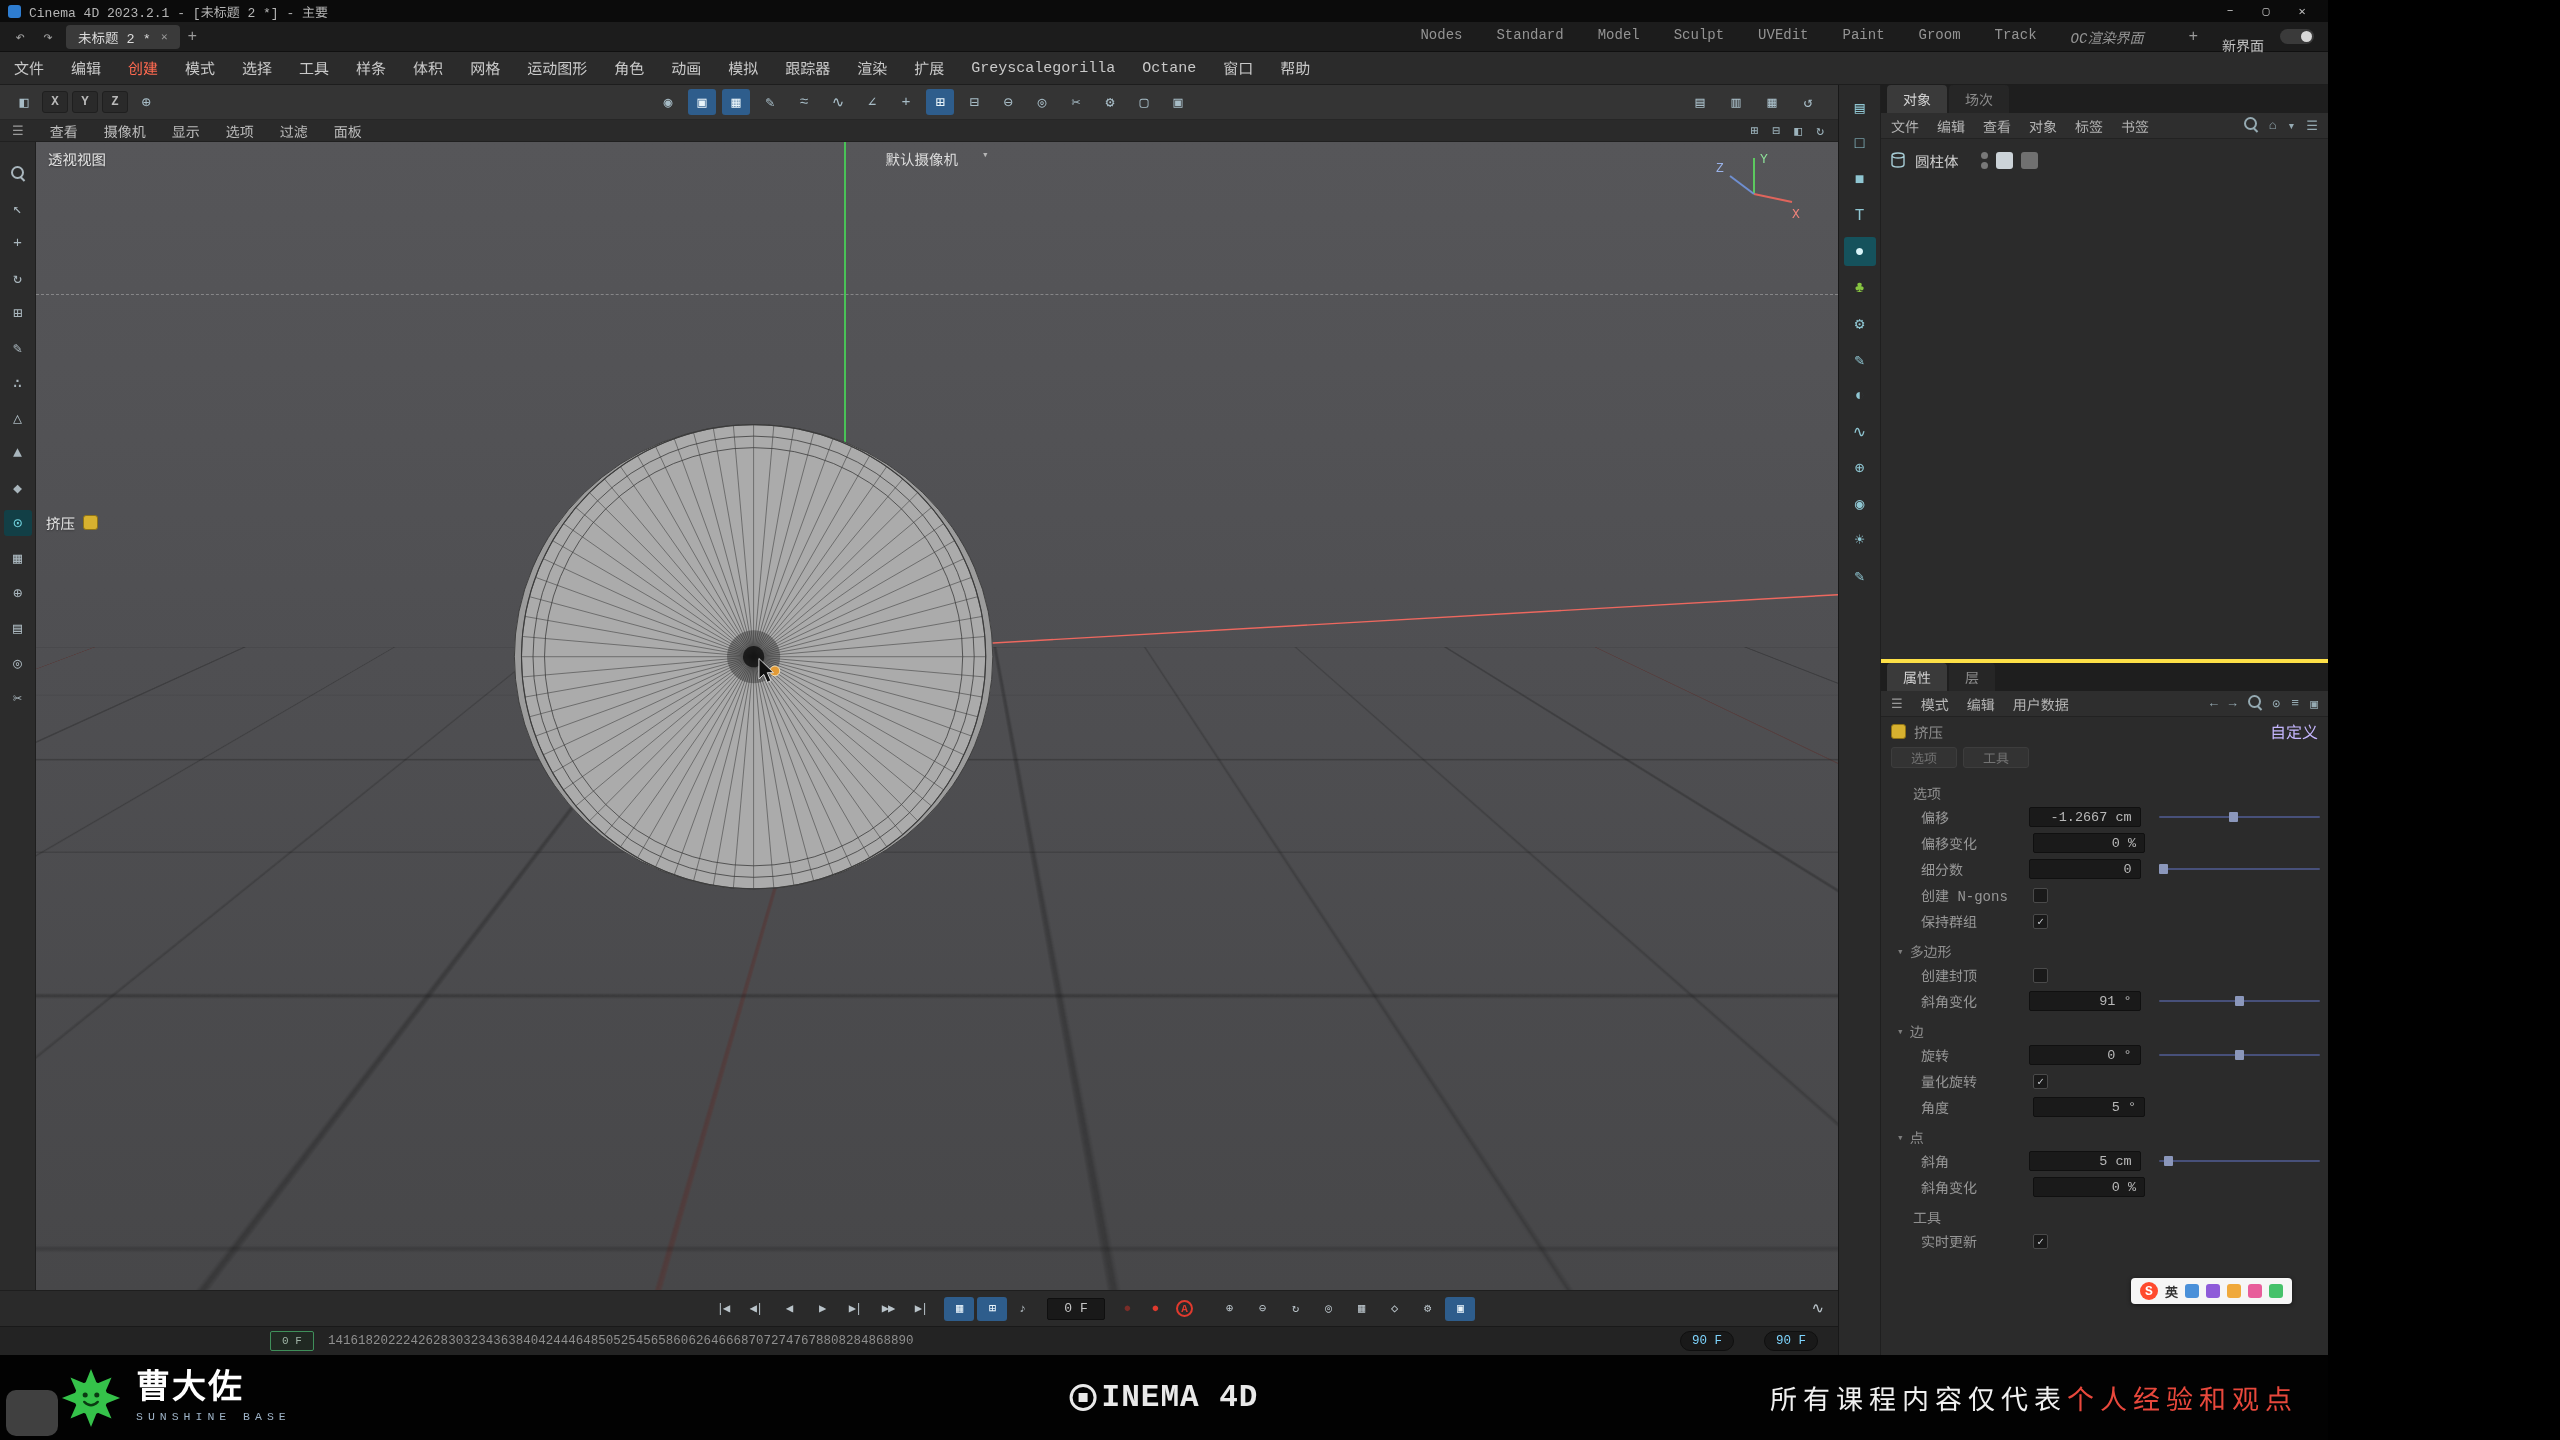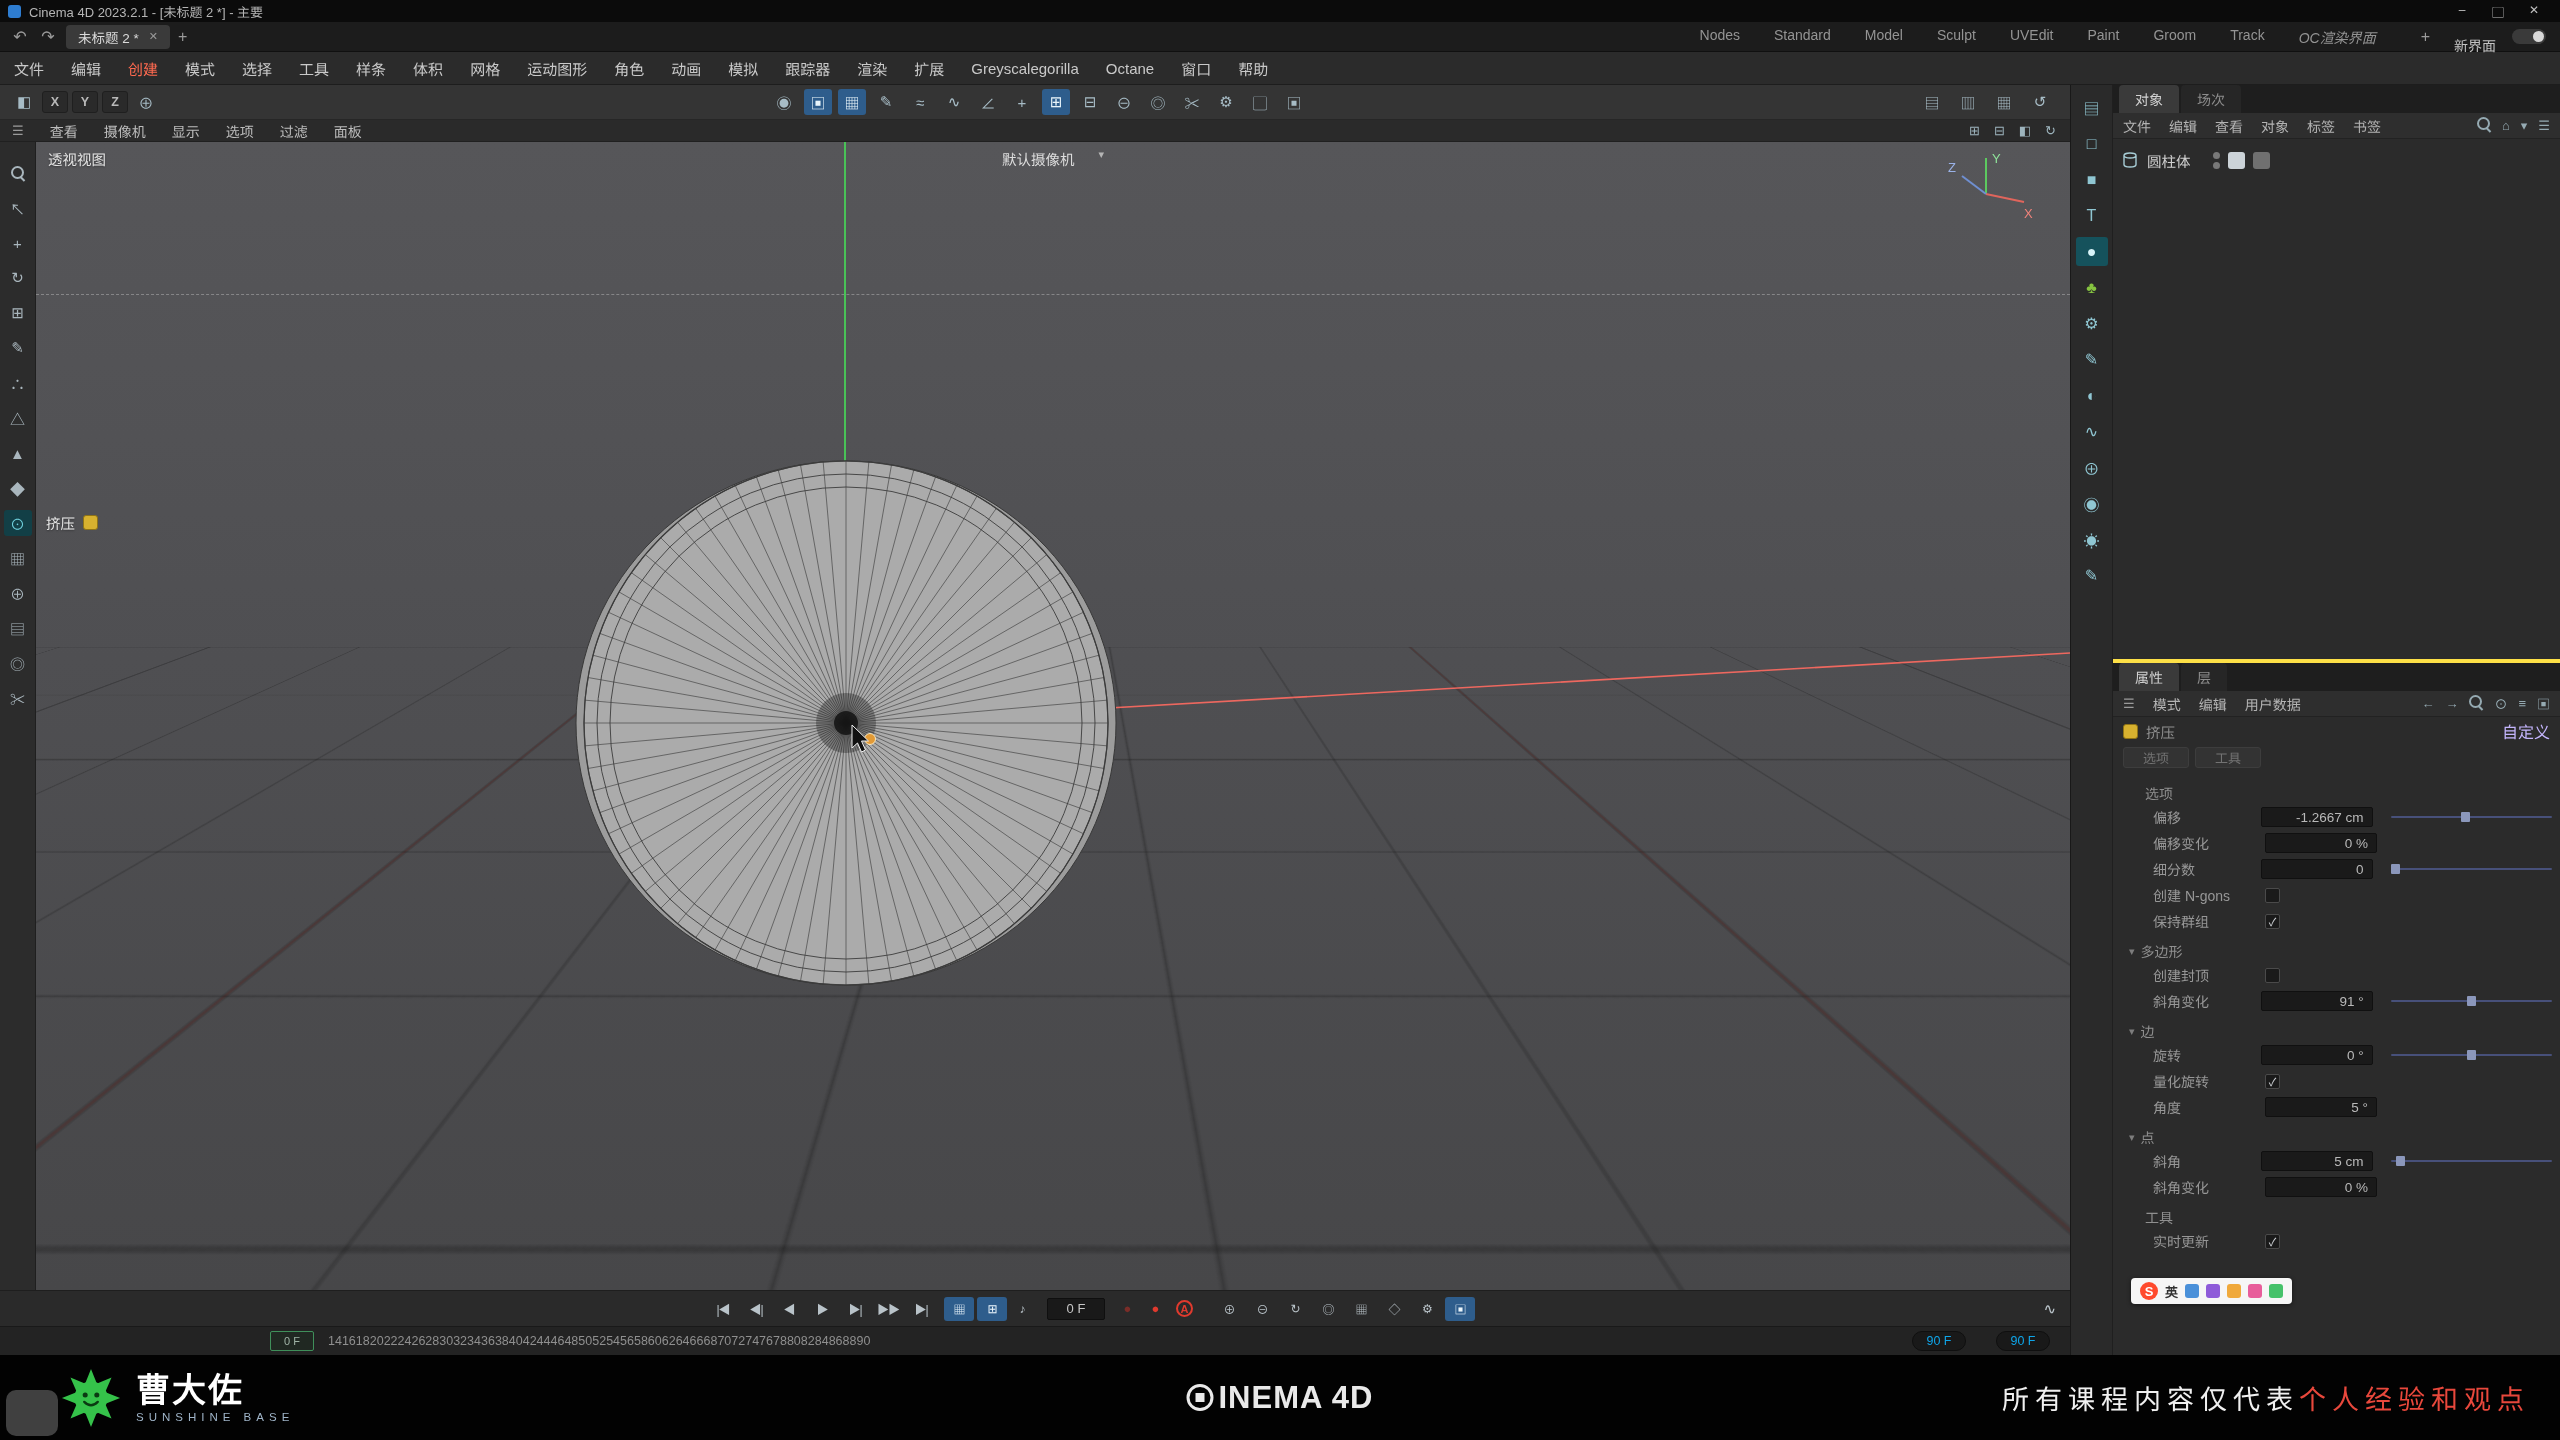--- a/index.html
+++ b/index.html
@@ -1,18 +1,18 @@
 <!DOCTYPE html>
 <html lang="zh-CN"><head>
 <meta charset="utf-8">
 <style>
   *{box-sizing:border-box;margin:0;padding:0}
   html,body{background:#000}
-  .app{position:relative;width:2560px;height:1440px;background:#161616;overflow:hidden;
-       font-family:Liberation Sans, sans-serif;color:#c8c8c8;font-size:14px;
+  .app{position:relative;width:2328px;height:1440px;background:#161616;overflow:hidden;
+       font-family:Liberation Mono, monospace;color:#c8c8c8;font-size:14px;
        -webkit-user-select:none;user-select:none}
   i{font-style:normal}
 
   
   .titlebar{height:22px;background:#0b0b0b;display:flex;align-items:center;justify-content:space-between;
             padding:0 8px;font-size:13px;color:#b5b5b5}
   .tb-left{display:flex;align-items:center;gap:8px}
   .app-ico{width:13px;height:13px;background:#2e7dd1;border-radius:3px;display:inline-block}
   .tb-controls{display:flex}
   .tb-controls span{width:36px;text-align:center;font-size:12px;color:#c0c0c0;cursor:default}
@@ -98,21 +98,21 @@
                font-size:13px;display:flex;align-items:center;justify-content:center;margin:0 10px}
   .rec{width:25px;height:24px;display:flex;align-items:center;justify-content:center;font-size:13px}
   .rec.ring{width:17px;height:17px;border:2px solid currentColor;border-radius:50%;font-size:11px;margin:0 5px;font-weight:bold}
   .fcurve{margin-left:auto;margin-right:14px;color:#b9c3c9;font-size:15px}
 
   .ruler-row{height:29px;background:#232323;position:relative;display:flex;align-items:center;border-top:1px solid #191919}
   .ruler-marker{margin-left:270px;width:44px;height:20px;border:1px solid #3f8f5a;background:#202822;color:#9fb3a6;
                 font-size:11px;display:flex;align-items:center;justify-content:center;border-radius:2px}
   .ruler{flex:1;display:flex;justify-content:flex-start;padding:0 10px 0 14px;font-size:12.5px;color:#8f8f8f}
   .range-box{position:absolute;top:4px;width:54px;height:20px;background:#191919;border:1px solid #0f0f0f;border-radius:10px;
-             color:#0ea5e9;font-size:12.5px;display:flex;align-items:center;justify-content:center}
+             color:#7dd3fc;font-size:12.5px;display:flex;align-items:center;justify-content:center}
   .range-box.r1{right:104px}.range-box.r2{right:20px}
 
   
   .right-col{width:490px;display:flex;background:#2b2b2b;border-left:1px solid #181818}
   .strip{width:42px;background:#2a2a2a;border-right:1px solid #1f1f1f;display:flex;flex-direction:column;
          align-items:center;padding-top:8px;gap:7px}
   .strip-btn{position:relative;width:32px;height:29px;display:flex;align-items:center;justify-content:center;
              font-size:16px;color:#8fc6d2;border-radius:3px}
   .strip-btn.active{background:#15525c;color:#d8f4f8}
 

